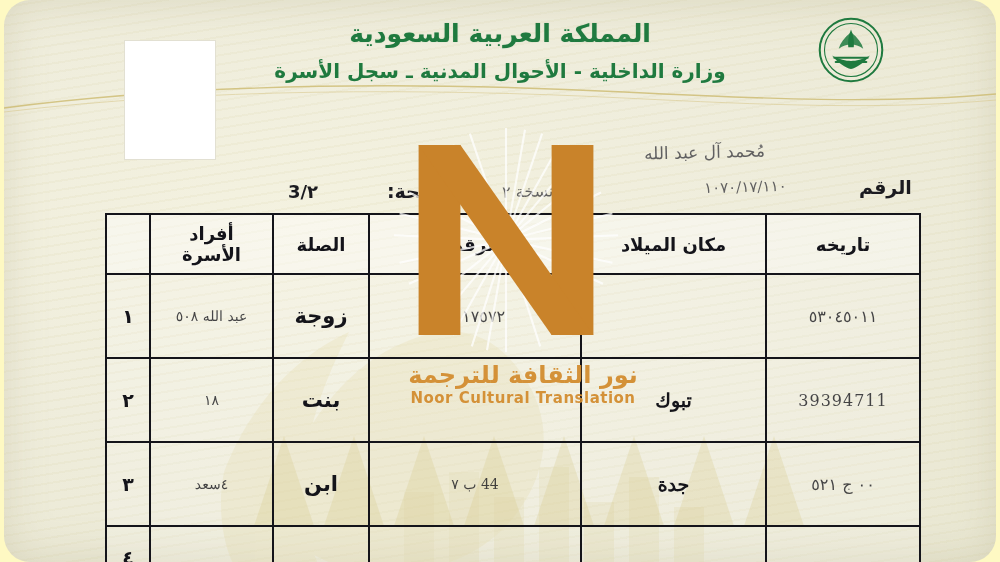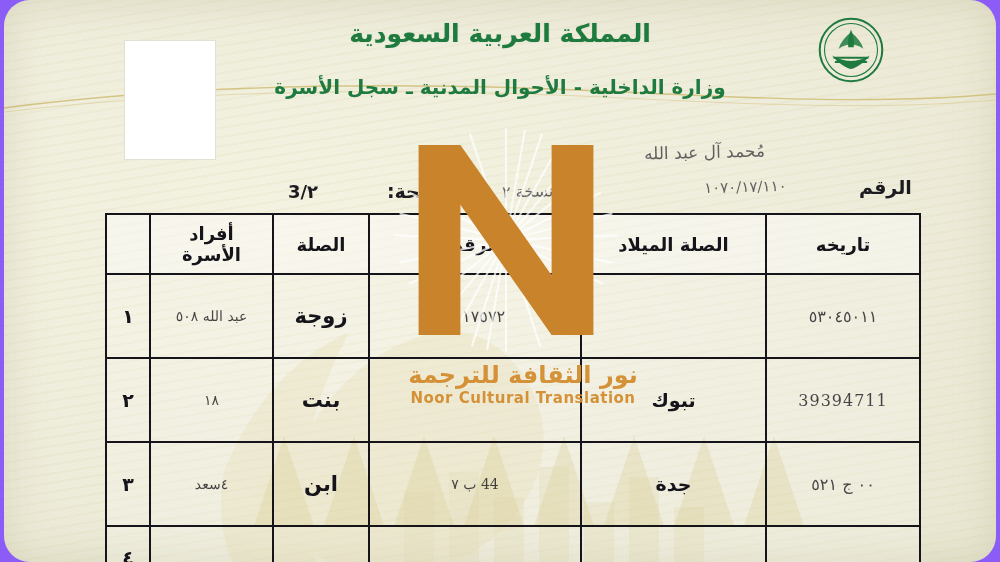--- a/index.html
+++ b/index.html
@@ -9,21 +9,21 @@
   }
   body {
     font-family: "DejaVu Sans", "Liberation Sans", sans-serif;
   }
 
   .screen {
     position: relative;
     width: 1000px;
     height: 562px;
     overflow: hidden;
-    background: #8b5cf6;
+    background: #fef9c3;
   }
 
   
   .doc {
     position: absolute;
     left: 4px;
     top: 0px;
     width: 992px;
     height: 562px;
     background:
@@ -95,21 +95,21 @@
     font-weight: bold;
     letter-spacing: 0px;
     line-height: 32px;
     text-shadow: 0 0 1px rgba(31,122,63,0.3);
   }
   .title-line2 {
     color: #1f7a3f;
     font-size: 20px;
     font-weight: bold;
     line-height: 30px;
-    margin-top: 22px;
+    margin-top: 6px;
   }
 
   
   .emblem {
     position: absolute;
     left: 813px;
     top: 16px;
     width: 68px;
     height: 68px;
   }
@@ -230,20 +230,21 @@
     font-size: 16px;
     color: #2b2b33;
     opacity: 0.78;
     letter-spacing: 1px;
   }
   .cell-hand.small { font-size: 14px; }
   .cell-place {
     font-size: 19px;
     font-weight: bold;
     color: #1b1b20;
+    font-family: Liberation Serif, serif;
   }
   .cell-member-hand {
     font-family: "DejaVu Serif", "Liberation Serif", serif;
     font-size: 14px;
     color: #2b2b33;
     opacity: 0.78;
     letter-spacing: 1px;
     line-height: 18px;
     margin-left: 17px;
   }
@@ -363,21 +364,21 @@
           <col class="col-date">
           <col class="col-birth">
           <col class="col-num">
           <col class="col-rel">
           <col class="col-members">
           <col class="col-idx">
         </colgroup>
         <thead>
           <tr>
             <th>تاريخه</th>
-            <th>الصلة الميلاد</th>
+            <th>مكان الميلاد</th>
             <th>الرقم</th>
             <th>الصلة</th>
             <th>أفراد الأسرة</th>
             <th></th>
           </tr>
         </thead>
         <tbody>
           <tr>
             <td class="cell-hand">٥٣٠٤٥٠١١</td>
             <td class="cell-place"></td>

